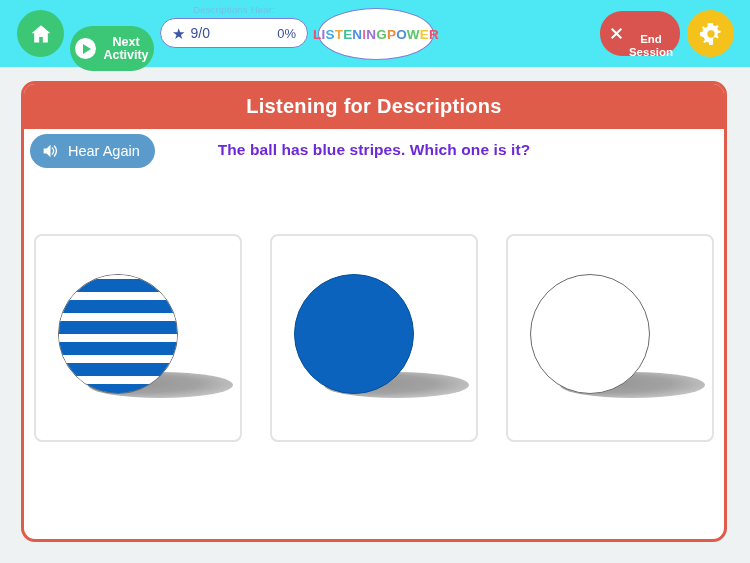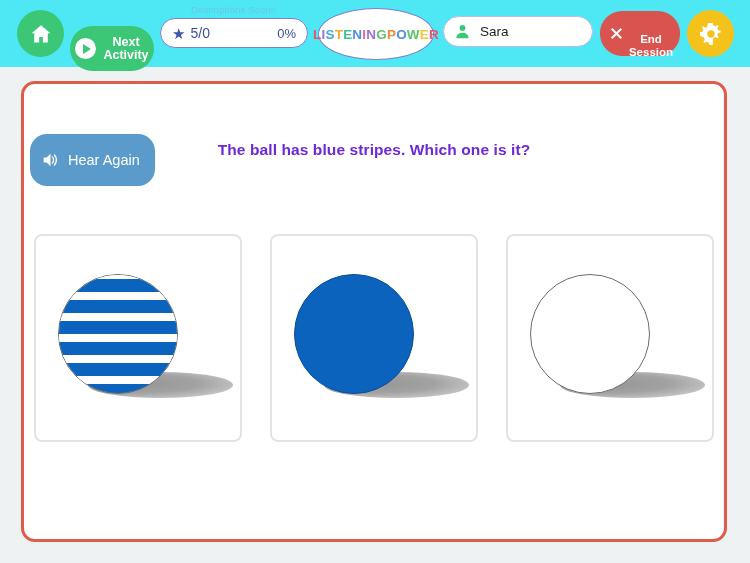--- a/index.html
+++ b/index.html
@@ -200,21 +200,21 @@
   #panel-title {
     color: #ffffff;
     font-size: 20px;
     font-weight: bold;
     letter-spacing: .3px;
   }
 
   #hear-again-button {
     position: absolute;
     left: 6px; top: 50px;
-    height: 52px;
+    height: 34px;
     background: #5b9bcb;
     border-radius: 17px;
     display: flex;
     align-items: center;
     padding: 0 15px 0 11px;
     box-sizing: border-box;
   }
   #hear-again-label {
     color: #ffffff;
     font-size: 14.5px;
@@ -305,59 +305,55 @@
 
   <div id="next-activity-button">
     <span class="play-circle">
       <span class="play-tri"></span>
     </span>
     <span id="next-activity-label">Next
 Activity</span>
   </div>
 
   <div id="score-wrap">
-    <div id="score-caption">Descriptions Score:</div>
+    <div id="score-caption">Descriptions Hear:</div>
     <div id="score-box">
       <span id="score-star">★</span>
-      <span id="score-fraction">5/0</span>
+      <span id="score-fraction">9/0</span>
       <span id="score-percent">0%</span>
     </div>
   </div>
 
   <div id="logo-oval">
     <div id="logo-line1"><span style="color: rgb(232, 84, 111);">L</span><span style="color: rgb(155, 111, 214);">I</span><span style="color: rgb(63, 169, 224);">S</span><span style="color: rgb(240, 169, 57);">T</span><span style="color: rgb(63, 191, 154);">E</span><span style="color: rgb(79, 143, 224);">N</span><span style="color: rgb(232, 104, 154);">I</span><span style="color: rgb(155, 111, 214);">N</span><span style="color: rgb(94, 196, 106);">G</span></div>
     <div id="logo-line2"><span style="color: rgb(240, 138, 60);">P</span><span style="color: rgb(79, 143, 224);">O</span><span style="color: rgb(94, 196, 106);">W</span><span style="color: rgb(240, 198, 60);">E</span><span style="color: rgb(232, 84, 111);">R</span></div>
   </div>
 
-  <div id="user-box">
-    <svg width="17" height="17" viewBox="0 0 24 24">
-      <circle cx="12" cy="7" r="4.1" fill="#3cc776"></circle>
-      <path d="M3.4 21.5 c0-4.9 3.9-7.6 8.6-7.6 s8.6 2.7 8.6 7.6 Z" fill="#3cc776"></path>
-    </svg>
-    <span id="user-name">Sara</span>
-  </div>
 
   <div id="end-session-button">
     <svg width="19" height="19" viewBox="0 0 24 24">
       <path d="M5 6.8 L6.8 5 L12 10.2 L17.2 5 L19 6.8 L13.8 12 L19 17.2 L17.2 19 L12 13.8 L6.8 19 L5 17.2 L10.2 12 Z" fill="#ffffff"></path>
     </svg>
     <span id="end-session-label">End
 Session</span>
   </div>
 
   <div id="settings-button" class="round-btn">
     <svg width="26" height="26" viewBox="0 0 24 24">
       <path fill="#ffffff" d="M12 1.8 l1.6 0 0.45 2.35 a8 8 0 0 1 1.95 0.81 l1.97-1.35 1.13 1.13 -1.35 1.97 a8 8 0 0 1 0.81 1.95 l2.35 0.45 0 1.6 -2.35 0.45 a8 8 0 0 1 -0.81 1.95 l1.35 1.97 -1.13 1.13 -1.97-1.35 a8 8 0 0 1 -1.95 0.81 L13.6 22.2 l-1.6 0 -1.6 0 -0.45-2.35 a8 8 0 0 1 -1.95-0.81 l-1.97 1.35 -1.13-1.13 1.35-1.97 a8 8 0 0 1 -0.81-1.95 L1.8 13.6 l0-1.6 0-1.6 2.35-0.45 a8 8 0 0 1 0.81-1.95 L3.61 6.03 4.74 4.9 l1.97 1.35 a8 8 0 0 1 1.95-0.81 L9.11 1.8 Z"></path>
       <circle cx="12" cy="12" r="3.4" fill="#f5c21c"></circle>
     </svg>
   </div>
 </div>
 
 <div id="panel">
 
+  <div id="panel-title-bar">
+    <span id="panel-title">Listening for Descriptions</span>
+  </div>
 
   <div id="hear-again-button">
     <svg width="20" height="18" viewBox="0 0 24 22">
       <path d="M3 8 h3.6 L11.4 3.4 v15.2 L6.6 14 H3 Z" fill="#ffffff"></path>
       <path d="M13.6 7.2 a5.6 5.6 0 0 1 0 7.6" stroke="#ffffff" stroke-width="1.7" fill="none" stroke-linecap="round"></path>
       <path d="M16.2 5 a8.8 8.8 0 0 1 0 12" stroke="#ffffff" stroke-width="1.7" fill="none" stroke-linecap="round"></path>
     </svg>
     <span id="hear-again-label">Hear Again</span>
   </div>
 

